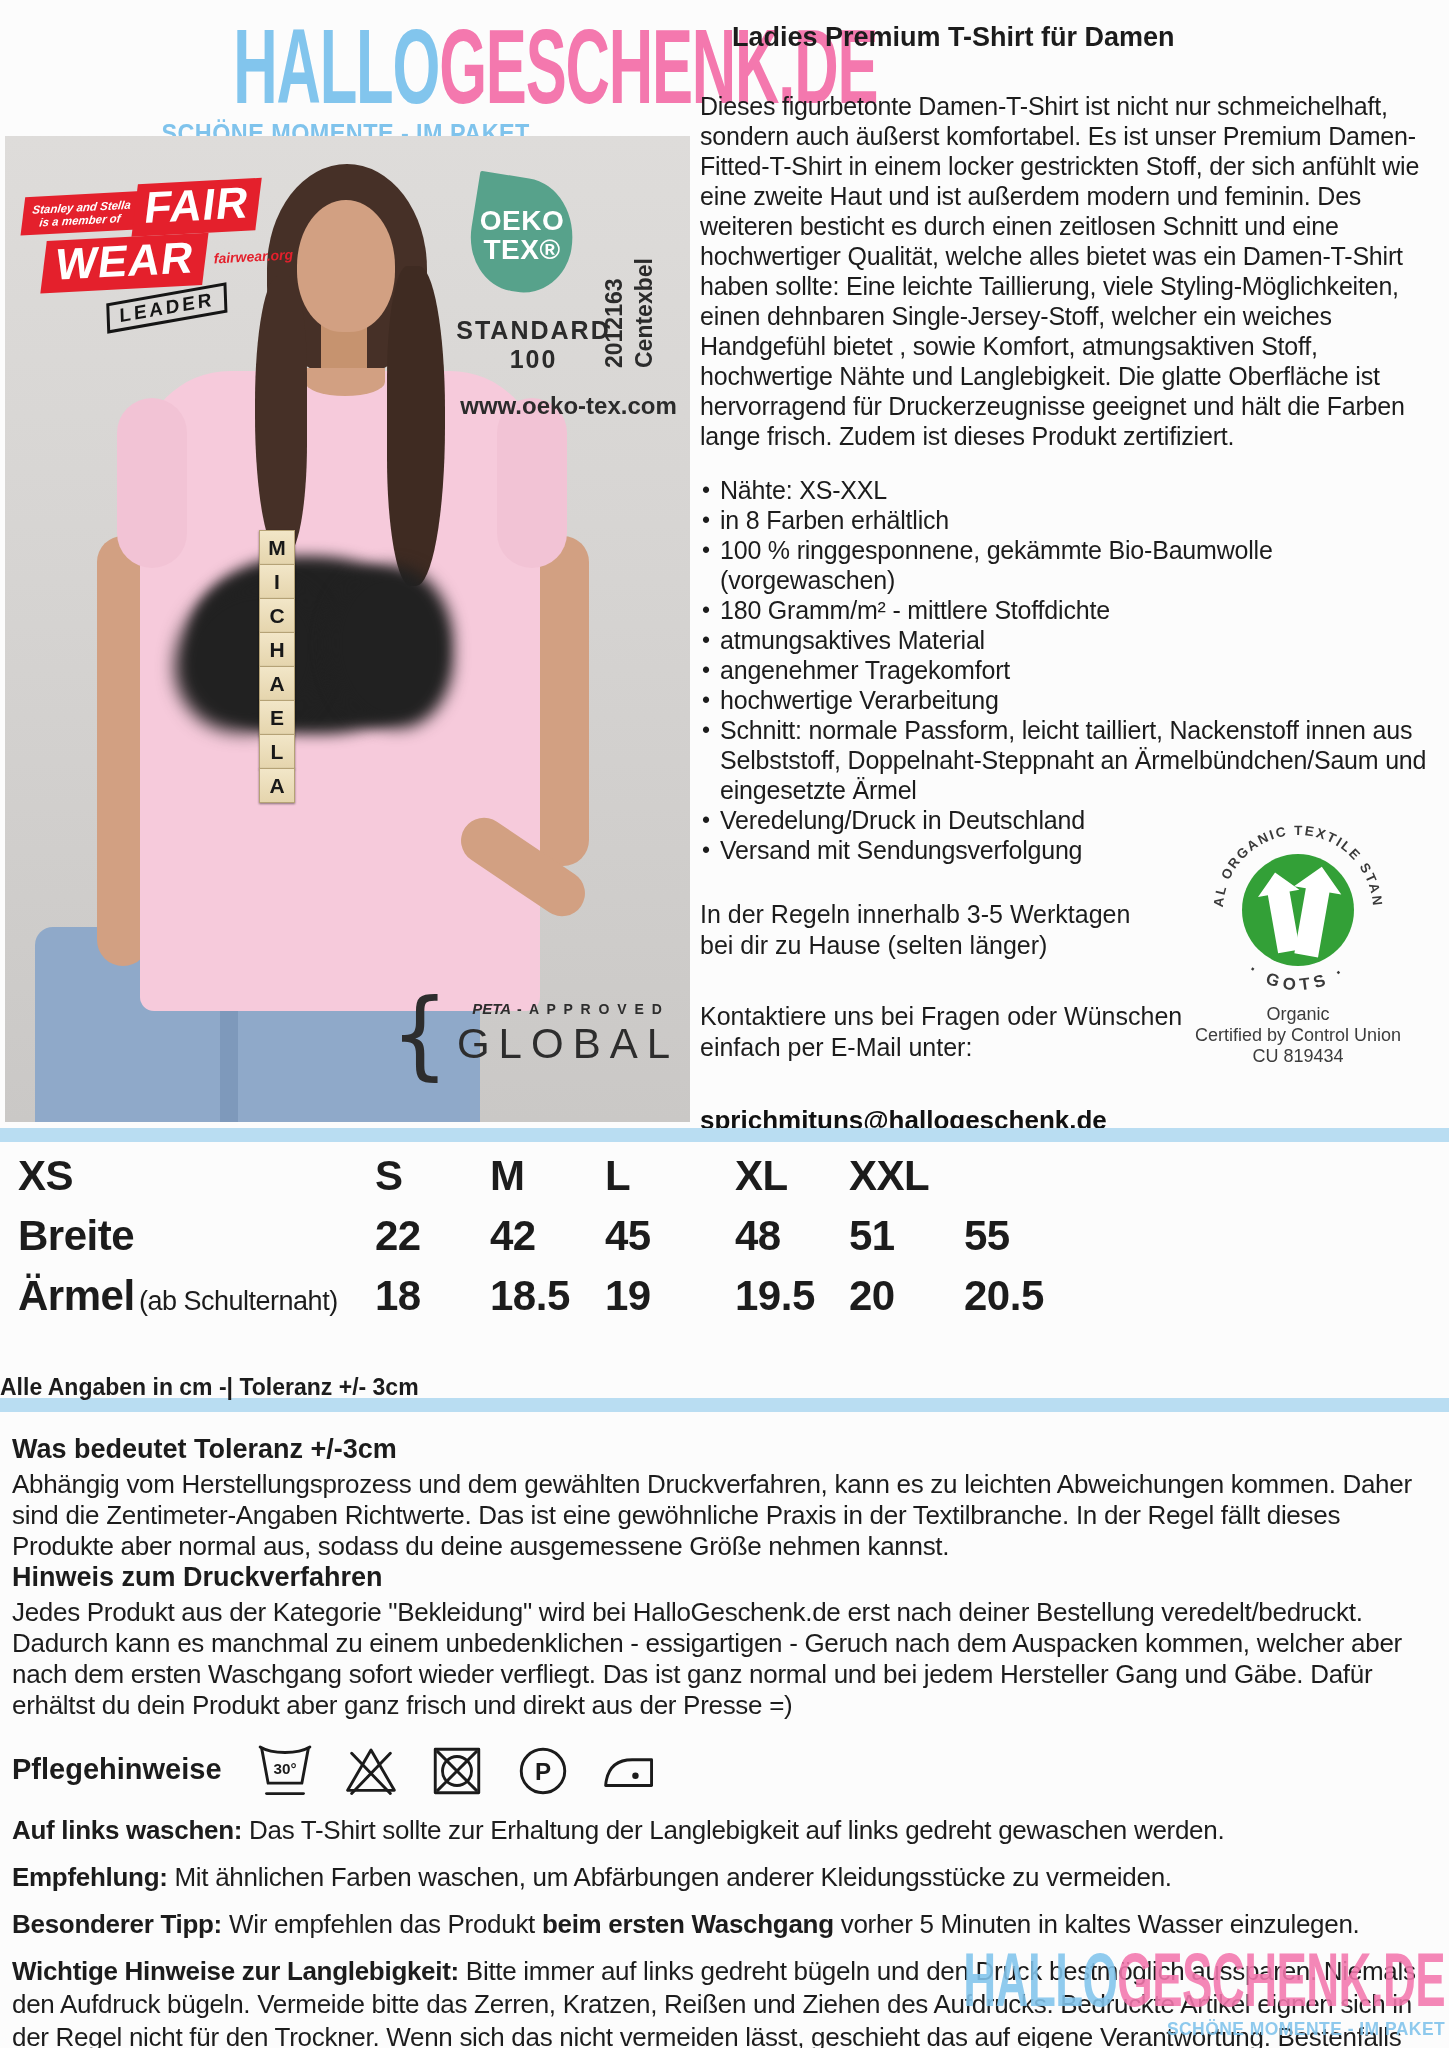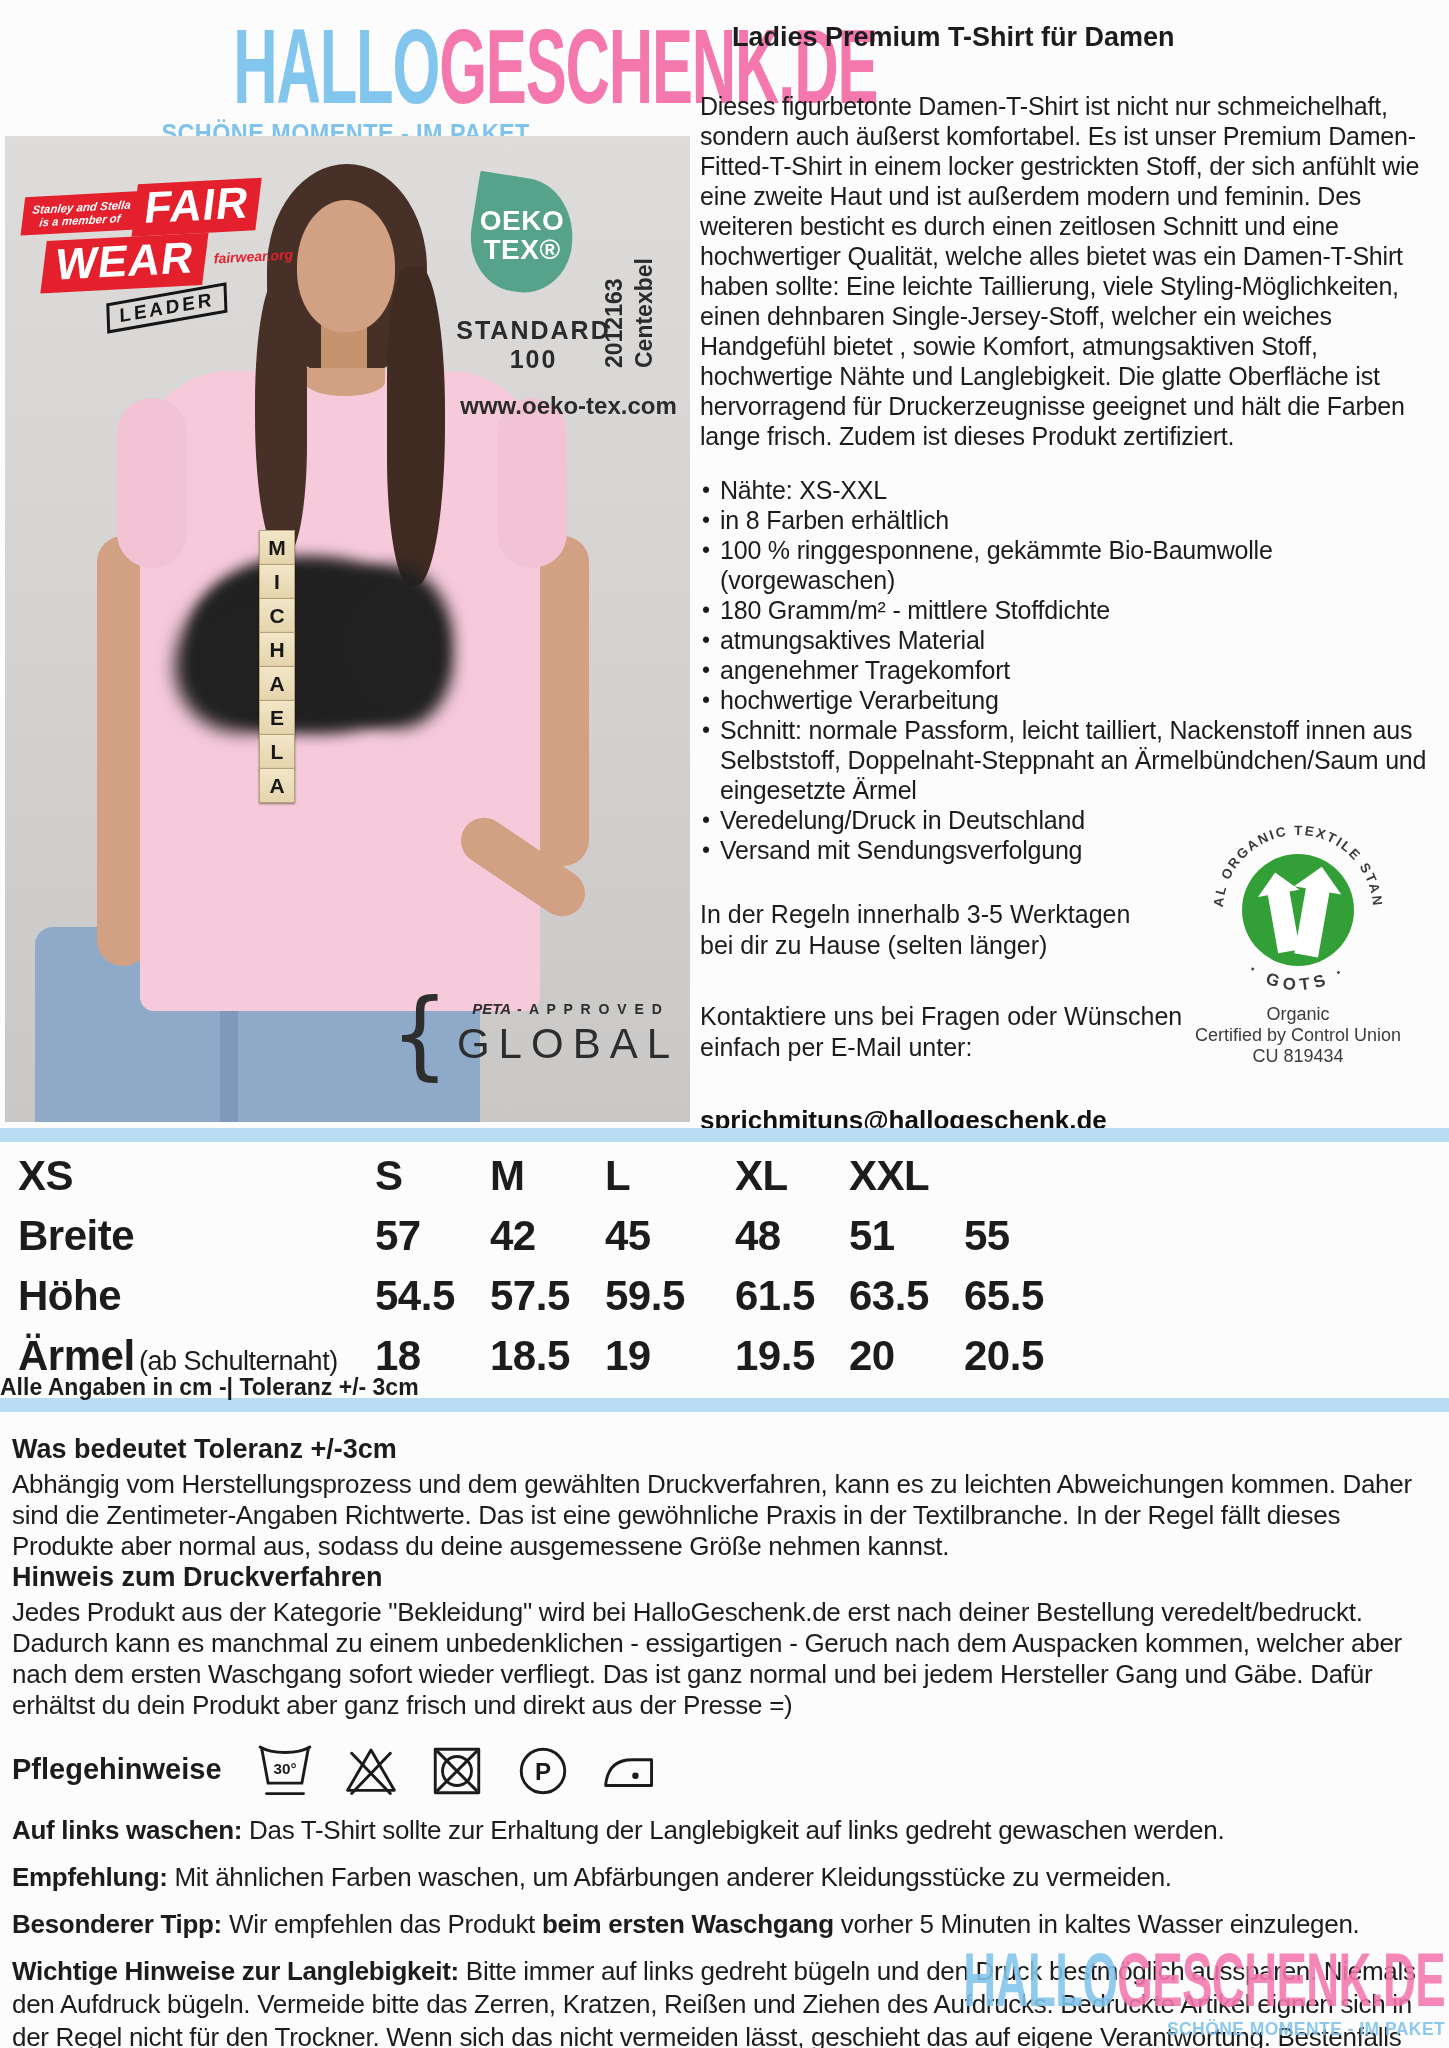--- a/index.html
+++ b/index.html
@@ -285,35 +285,26 @@
       <div class="st-row">
         <div class="st-big">XS</div>
         <div class="st-big">S</div>
         <div class="st-big">M</div>
         <div class="st-big">L</div>
         <div class="st-big">XL</div>
         <div class="st-big">XXL</div>
       </div>
       <div class="st-row">
         <div class="st-big">Breite</div>
-        <div class="st-big">57</div>
+        <div class="st-big">22</div>
         <div class="st-big">42</div>
         <div class="st-big">45</div>
         <div class="st-big">48</div>
         <div class="st-big">51</div>
         <div class="st-big">55</div>
-      </div>
-      <div class="st-row">
-        <div class="st-big">Höhe</div>
-        <div class="st-big">54.5</div>
-        <div class="st-big">57.5</div>
-        <div class="st-big">59.5</div>
-        <div class="st-big">61.5</div>
-        <div class="st-big">63.5</div>
-        <div class="st-big">65.5</div>
       </div>
       <div class="st-row">
         <div><span class="st-big">Ärmel</span> <span class="st-suffix">(ab Schulternaht)</span></div>
         <div class="st-big">18</div>
         <div class="st-big">18.5</div>
         <div class="st-big">19</div>
         <div class="st-big">19.5</div>
         <div class="st-big">20</div>
         <div class="st-big">20.5</div>
       </div>

